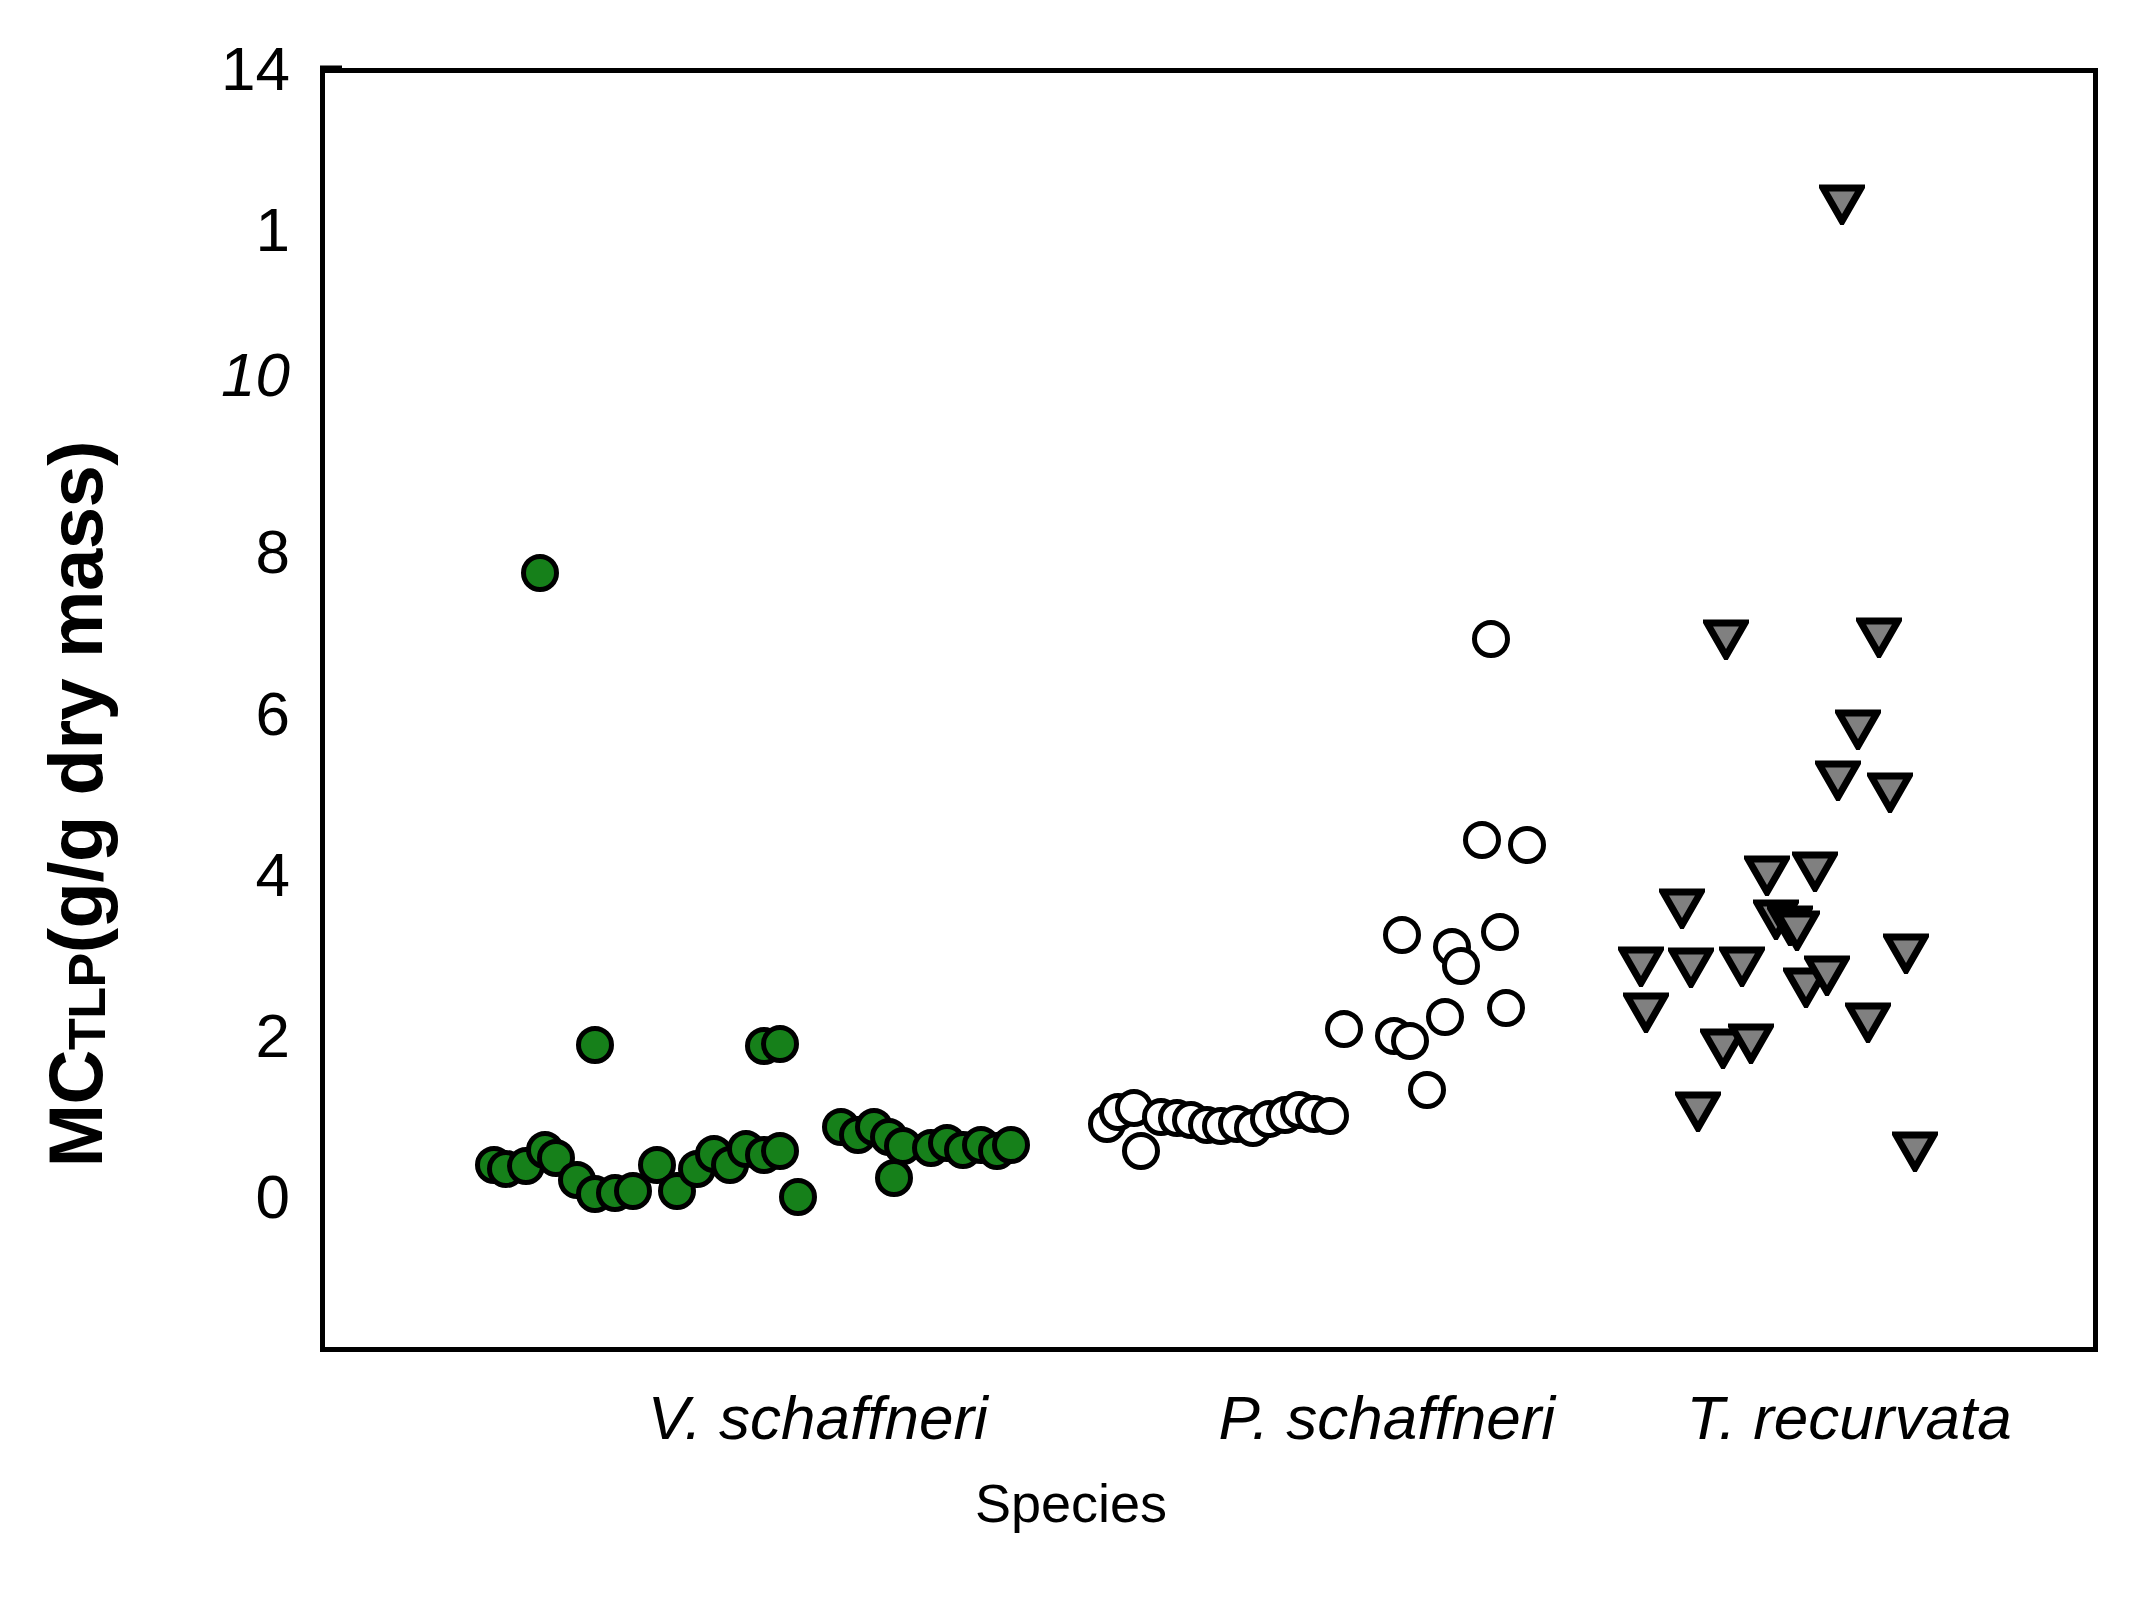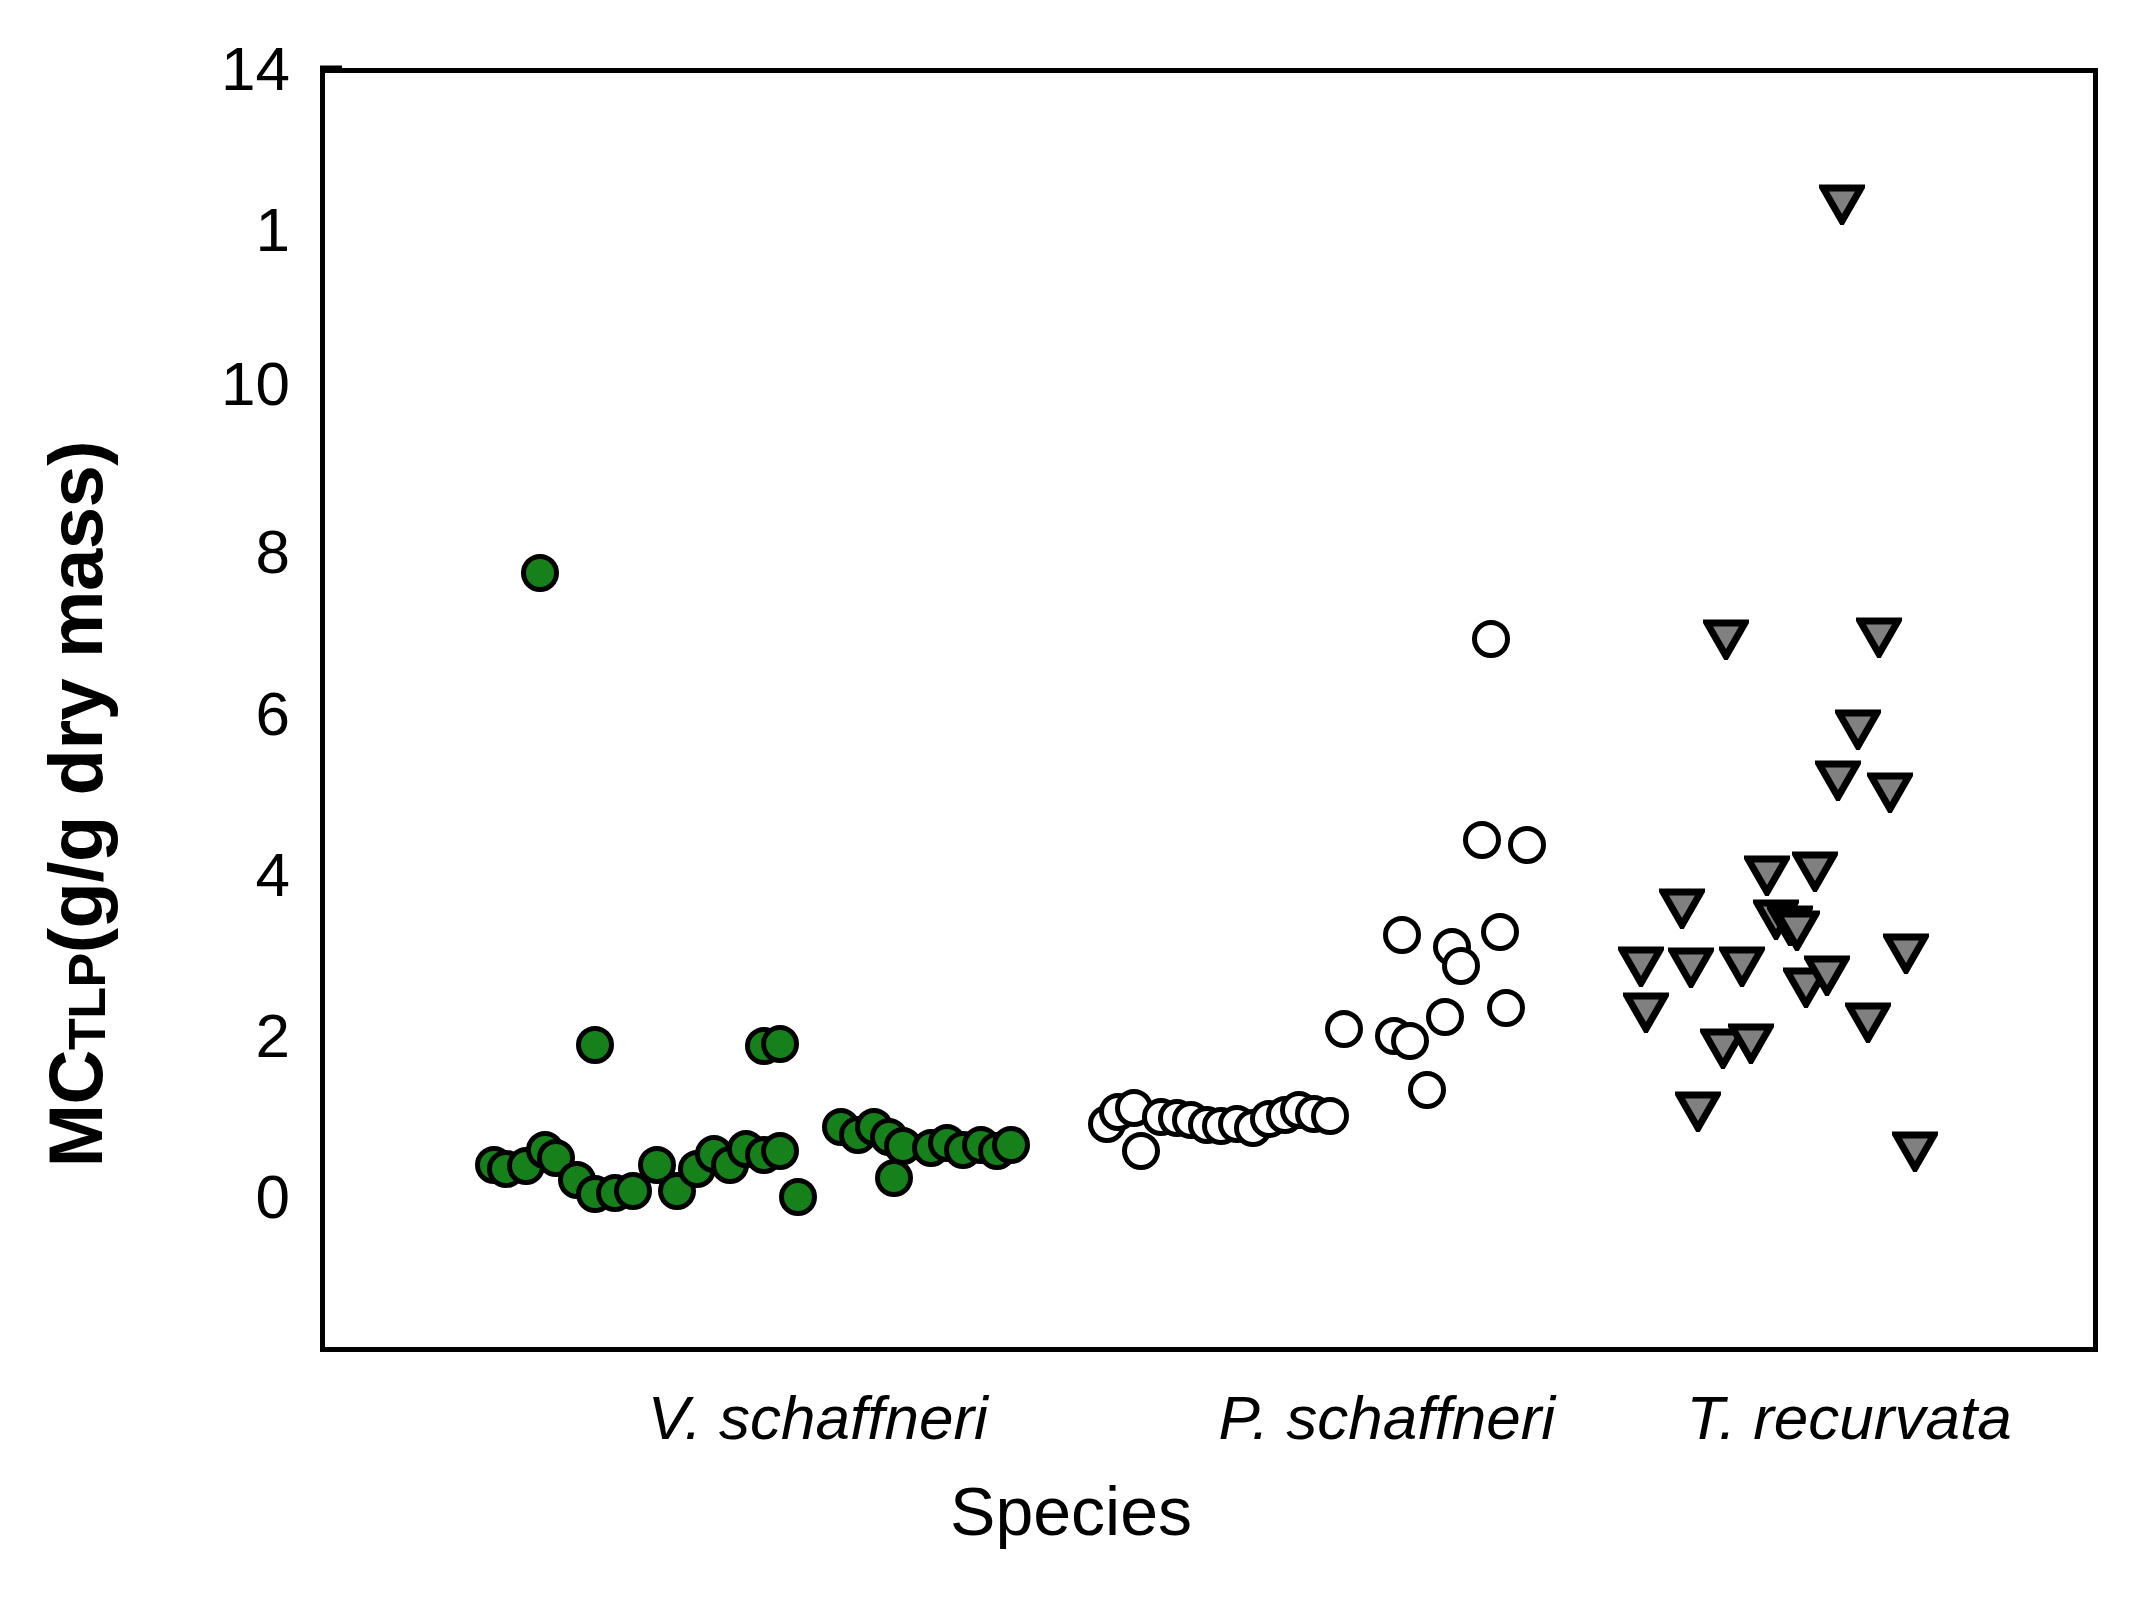--- a/index.html
+++ b/index.html
@@ -122,39 +122,39 @@
     font-style: italic;
     color: #000000;
     white-space: nowrap;
   }
   #xlabel {
     position: absolute;
     top: 1472px;
     left: 0;
     width: 2142px;
     text-align: center;
-    font-size: 68px;
+    font-size: 54px;
     color: #000000;
   }
 </style>
 </head>
 <body>
 
 <div id="figure">
 
   <div id="ylabel">
     <span>MC</span>
       <span class="sub">TLP</span>
       <span> (g/g dry mass)</span>
   </div>
 
   <div id="ytick-labels">
       <div class="ytick-label" style="top: 68px;">14</div>
       <div class="ytick-label" style="top: 229.143px;">1</div>
-      <div class="ytick-label" style="top: 383px;">10</div>
+      <div class="ytick-label" style="top: 374px; font-style: italic;">10</div>
       <div class="ytick-label" style="top: 551.429px;">8</div>
       <div class="ytick-label" style="top: 712.571px;">6</div>
       <div class="ytick-label" style="top: 873.714px;">4</div>
       <div class="ytick-label" style="top: 1034.86px;">2</div>
       <div class="ytick-label" style="top: 1196px;">0</div>
     </div>
 
   <div id="ytick-marks">
       <div class="ytick-mark" style="top: 68px;"></div>
       <div class="ytick-mark" style="top: 229.143px;"></div>

